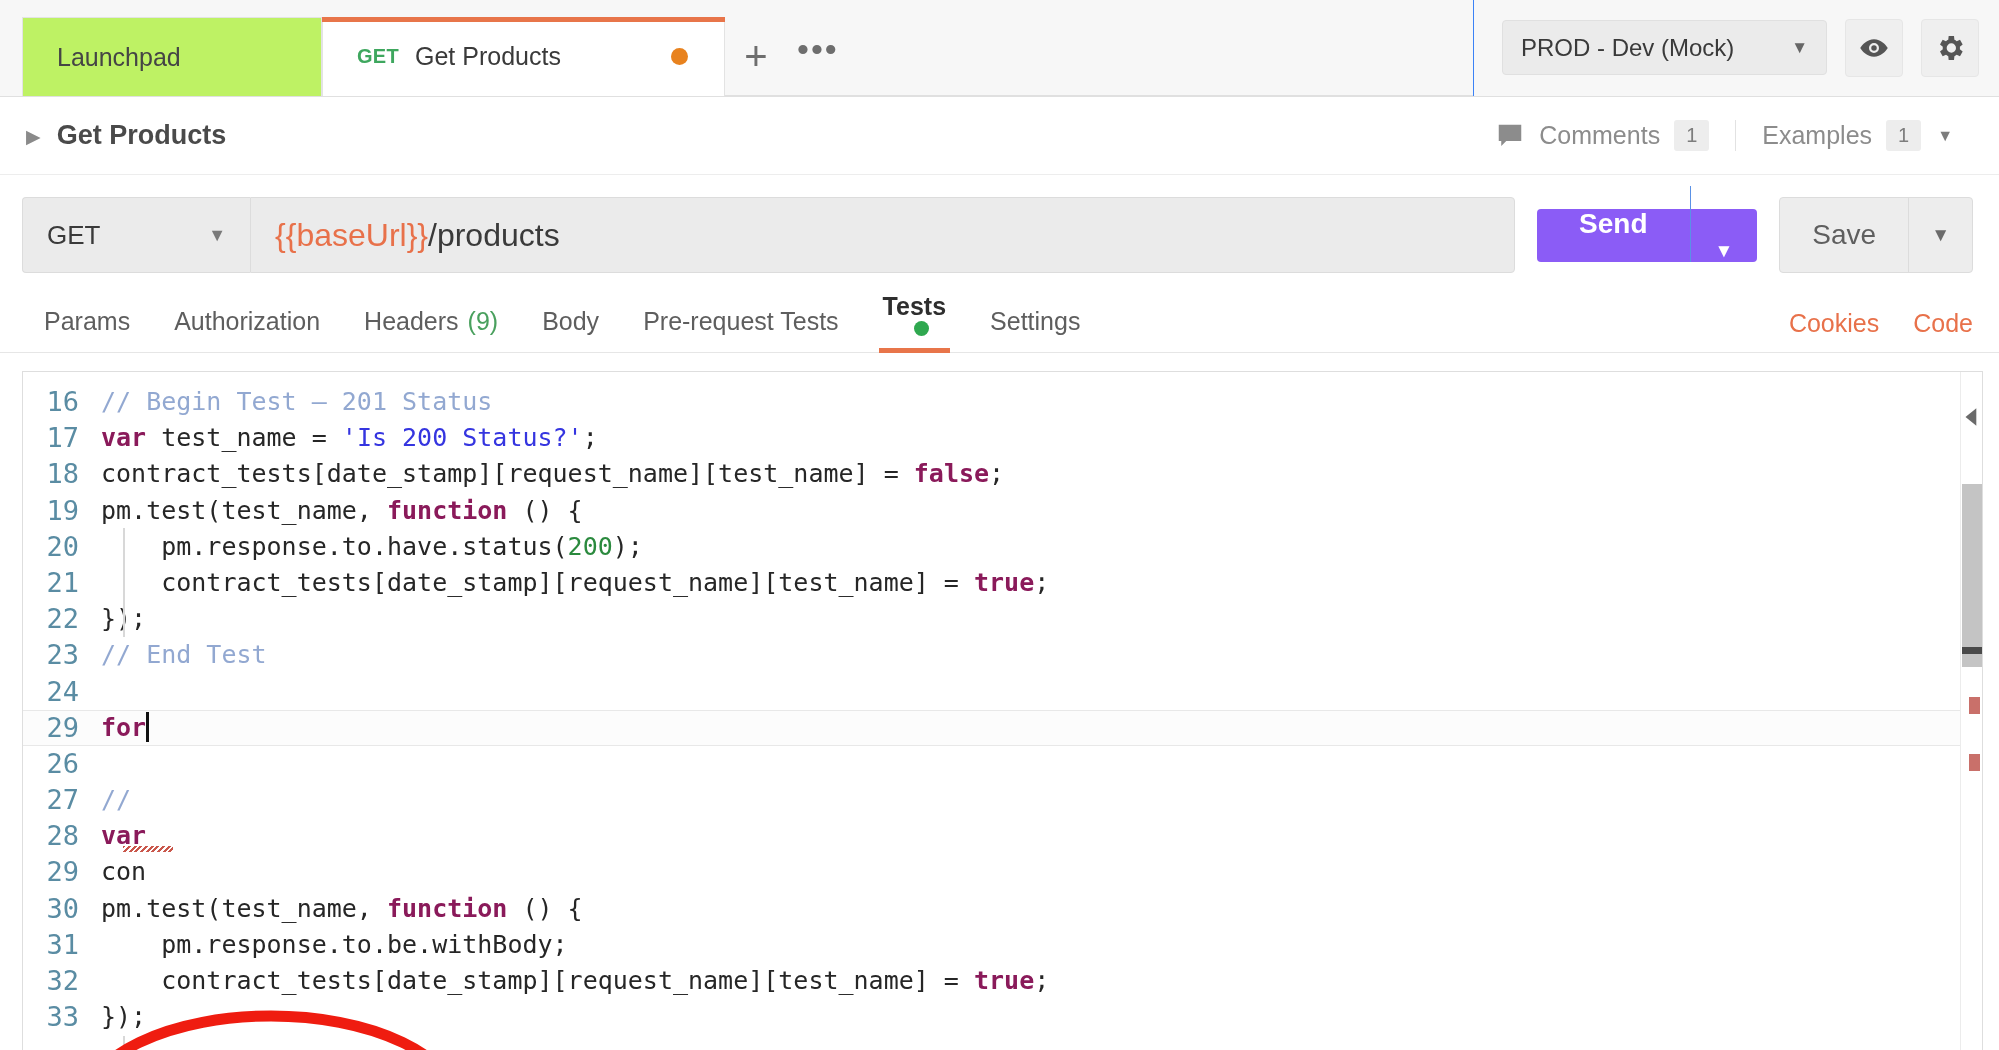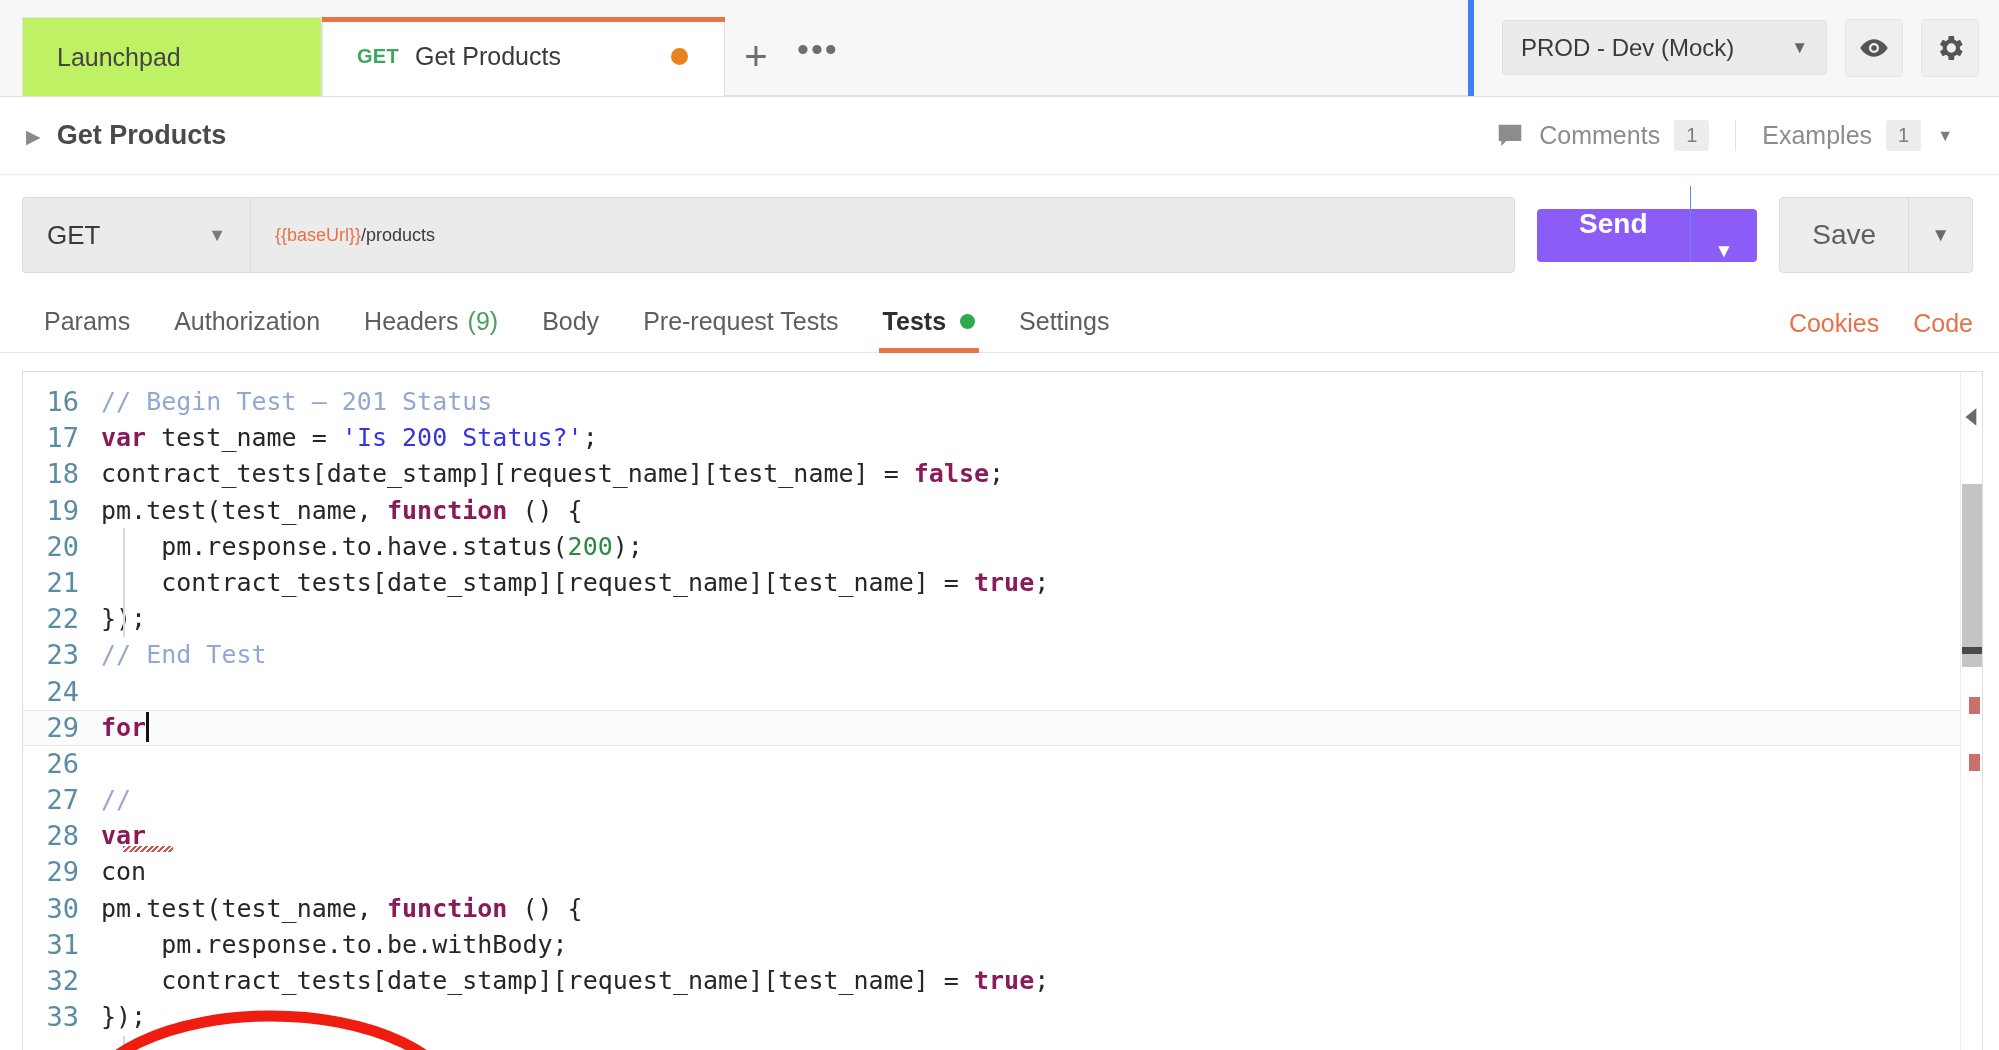--- a/index.html
+++ b/index.html
@@ -74,21 +74,21 @@
   }
   .tab-morebtn { font-size: 34px; letter-spacing: 2px; padding-bottom: 14px; }
   .tabbar-filler {
     flex: 1; height: 79px; background: #f7f7f7;
     border-bottom: 1px solid #e0e0e0;
   }
   .tabbar-right {
     display: flex; align-items: center;
     padding: 0 20px 0 28px;
     height: 97px;
-    border-left: 6px solid #3b82f6;
+    border-left: 1px solid #3b82f6;
     background: #f7f7f7;
   }
   .env-select {
     width: 325px; height: 55px;
     background: #ebebeb;
     border: 1px solid #e0e0e0;
     border-radius: 4px;
     display: flex; align-items: center;
     padding: 0 18px;
     font-size: 24px;
@@ -154,21 +154,21 @@
     color: #3a3a3a;
   }
   .method-caret { margin-left: auto; font-size: 18px; color: #7a7a7a; }
   .url-box {
     flex: 1; height: 76px;
     background: #ebebeb;
     border: 1px solid #dcdcdc;
     border-radius: 0 4px 4px 0;
     display: flex; align-items: center;
     padding: 0 24px;
-    font-size: 18px;
+    font-size: 32px;
     color: #3a3a3a;
   }
   .url-var { color: #e8714a; }
   .send-btn {
     margin-left: 22px;
     height: 53px;
     background: #8b5cf6;
     border-radius: 4px;
     display: flex; align-items: flex-end;
     color: #fff;
@@ -205,21 +205,21 @@
     border-bottom: 1px solid #e6e6e6;
     position: relative;
   }
   .subtab {
     font-size: 25px;
     color: #5e5e5e;
     padding: 0 22px 16px 22px;
     position: relative;
     display: flex; align-items: center;
   }
-  .subtab.active { color: #2e2e2e; font-weight: bold; }
+  .subtab.active { color: #2e2e2e; font-weight: bold; flex-direction: column; }
   .subtab.active::after {
     content: "";
     position: absolute;
     left: 18px; right: 18px; bottom: -1px;
     height: 5px;
     background: #e8754a;
   }
   .hdr-count { color: #4aa05e; margin-left: 9px; }
   .green-dot {
     width: 15px; height: 15px;

